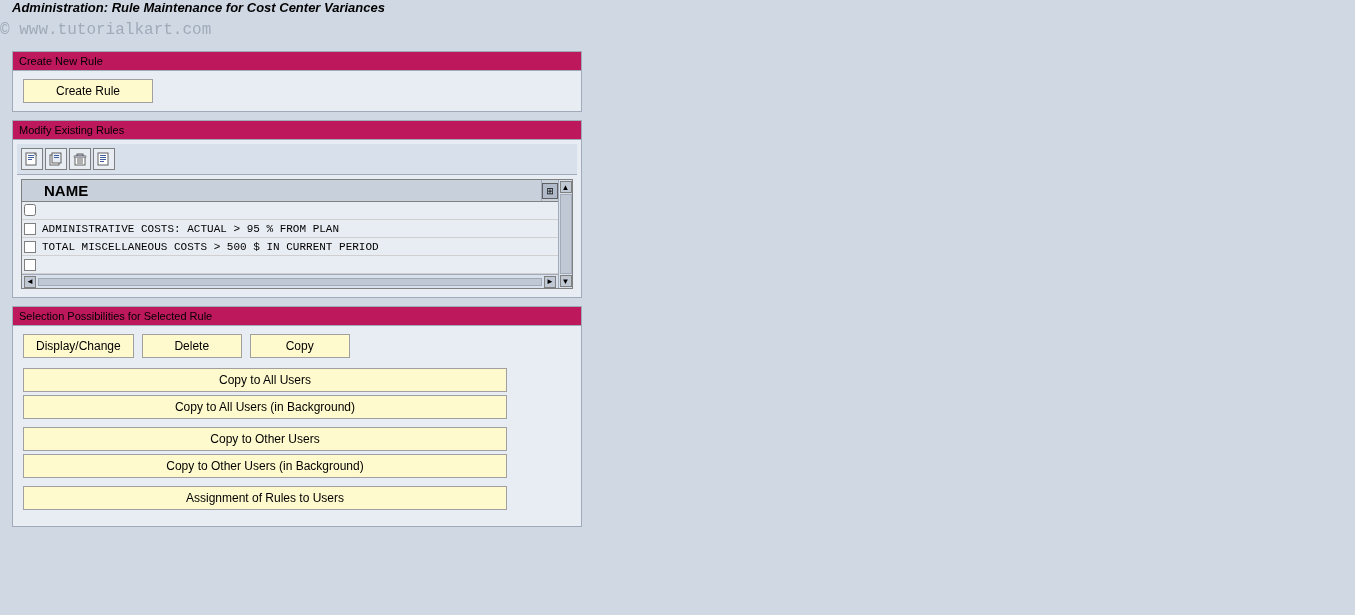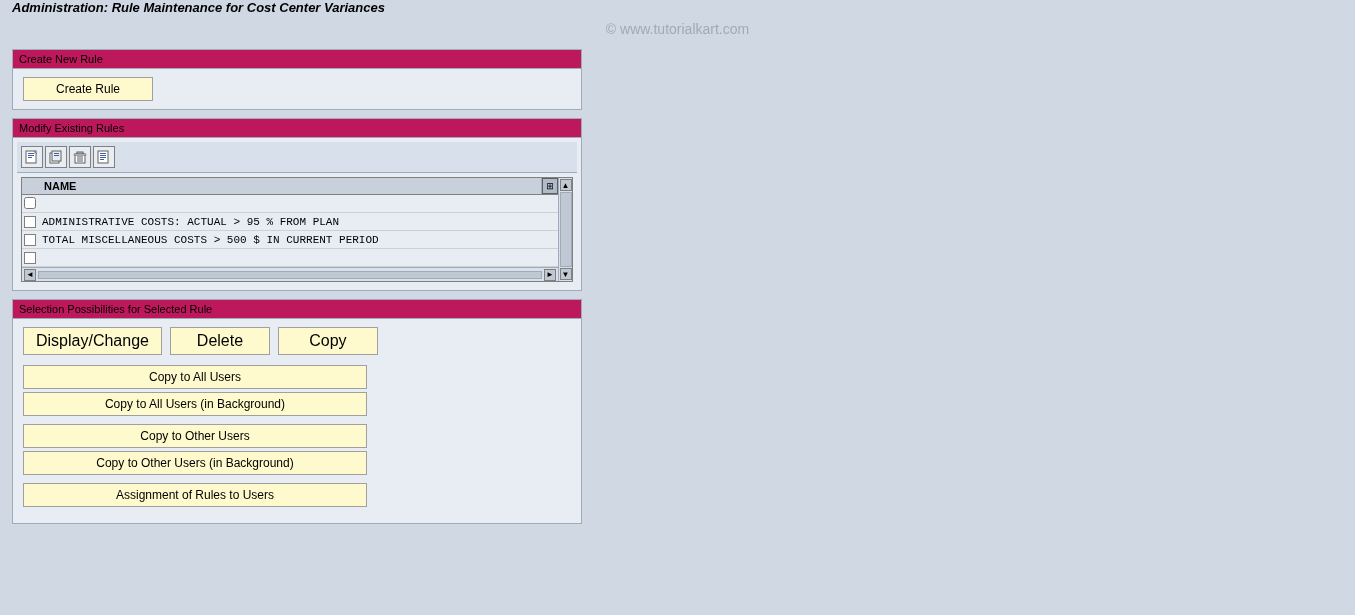--- a/index.html
+++ b/index.html
@@ -27,24 +27,25 @@
     .title-bar {
       background-color: #d0d8e4;
       padding: 0 12px 4px 12px;
       font-size: 13px;
       font-weight: bold;
       font-style: italic;
       color: #000;
     }
 
     .watermark {
-      text-align: center;
+      text-align: left;
       color: #a0aab8;
-      font-size: 14px;
+      font-size: 16px;
       padding: 2px 0 8px 0;
+      font-family: Liberation Mono, monospace;
     }
 
     .main-content {
       padding: 4px 12px;
     }
 
     .section-box {
       background-color: #e8edf3;
       border: 1px solid #a0aab8;
       margin-bottom: 8px;
@@ -96,21 +97,21 @@
 
     .table-header-row {
       display: flex;
       background-color: #c8d0dc;
       border-bottom: 1px solid #808080;
       align-items: center;
     }
 
     .table-header-cell {
       padding: 2px 6px;
-      font-size: 11px;
+      font-size: 15px;
       font-weight: bold;
       flex: 1;
       border-right: 1px solid #a0aab8;
     }
 
     .table-row {
       display: flex;
       align-items: center;
       border-bottom: 1px solid #d0d0d0;
       min-height: 18px;
@@ -180,32 +181,32 @@
     .action-buttons-row {
       display: flex;
       gap: 8px;
       margin-bottom: 10px;
     }
 
     .action-btn {
       background-color: #fffacd;
       border: 1px solid #a0a0a0;
       padding: 4px 12px;
-      font-size: 16px;
+      font-size: 12px;
       cursor: pointer;
       min-width: 100px;
     }
 
     .wide-btn {
       background-color: #fffacd;
       border: 1px solid #a0a0a0;
       padding: 4px;
       font-size: 12px;
       cursor: pointer;
-      width: 344px;
+      width: 484px;
       display: block;
       margin-bottom: 3px;
     }
 
     .btn-group {
       margin-bottom: 8px;
     }
 
     
     .table-wrapper {

